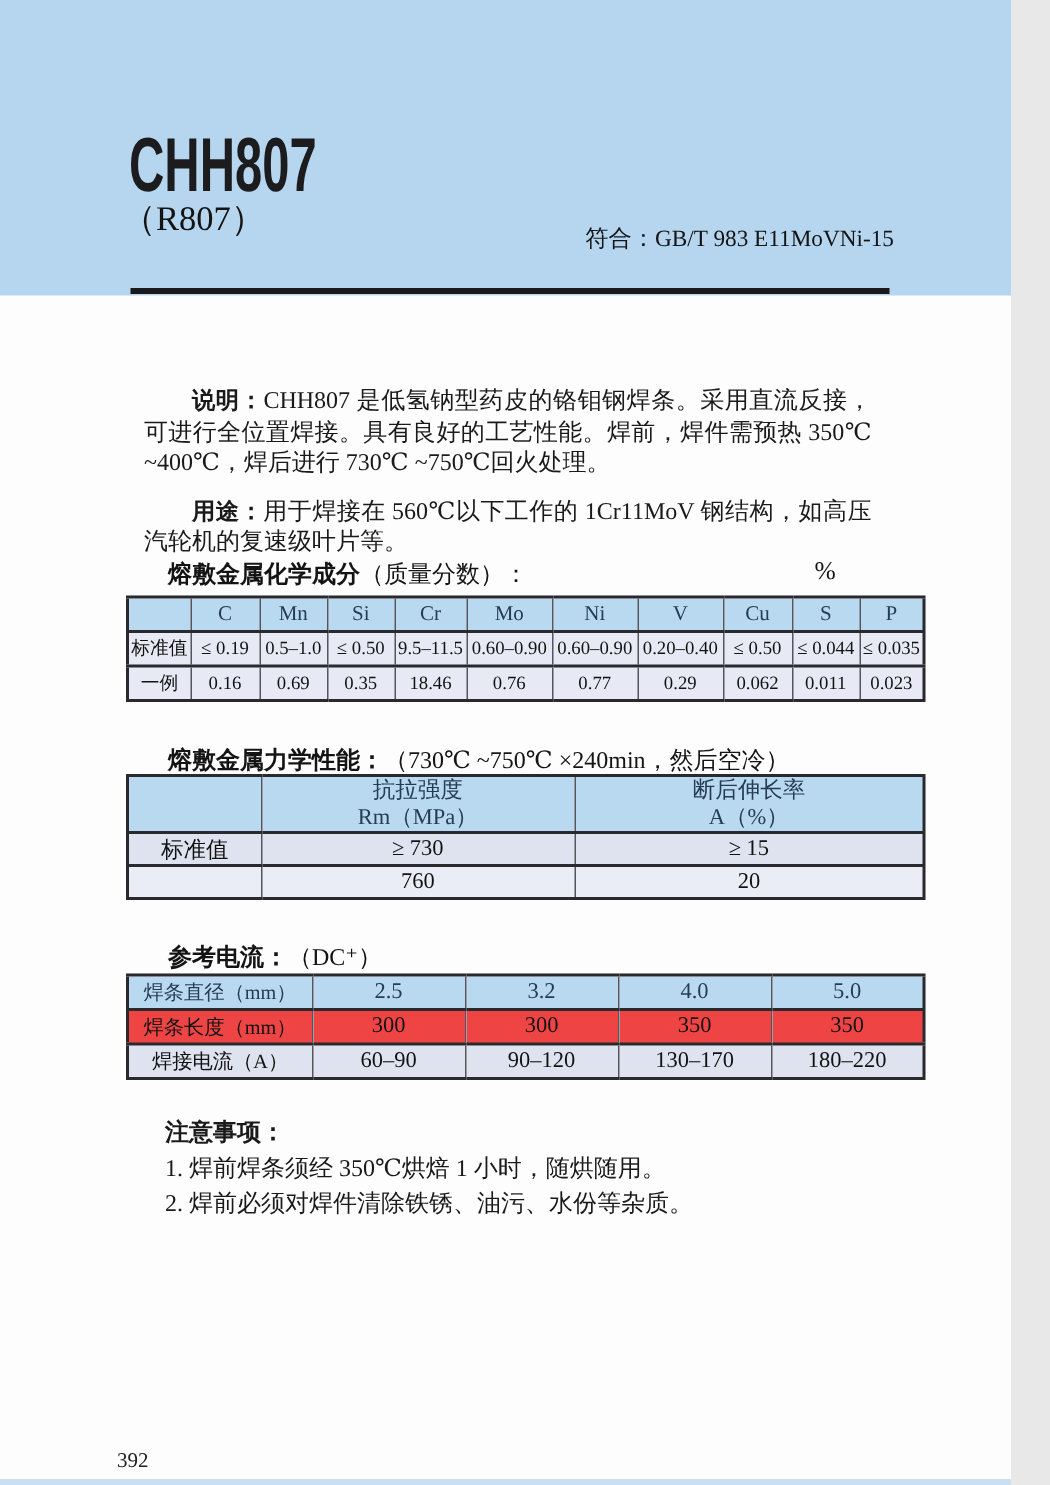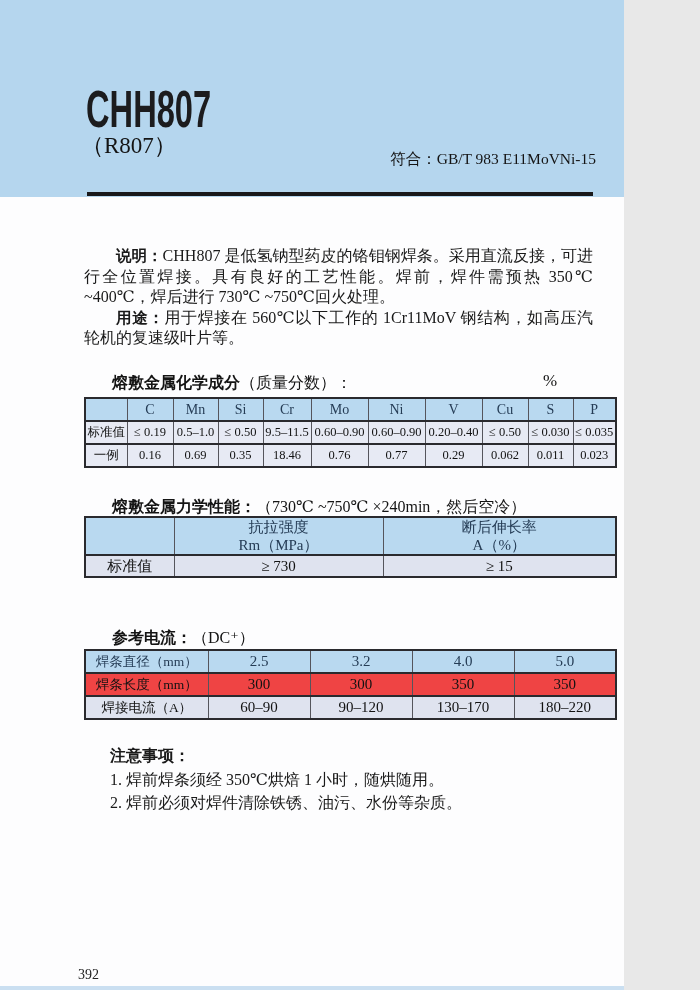--- a/index.html
+++ b/index.html
@@ -1,32 +1,32 @@
 <!DOCTYPE html>
 <html><head>
 <meta charset="utf-8">
 <title>CHH807</title>
 <style>
   html,body{margin:0;padding:0;background:#e8e8e8;}
-  .page{position:relative;width:624px;height:990px;background:#fdfdfe;overflow:hidden;
+  .page{position:relative;width:674px;height:990px;background:#fdfdfe;overflow:hidden;
         font-family:"Liberation Serif","DejaVu Serif",serif;color:#161616;}
 
   
   .band{position:absolute;left:0;top:0;width:700px;height:197px;background:#b5d6ee;}
   .product-title{position:absolute;left:86px;top:84px;font-family:"Liberation Sans","DejaVu Sans",sans-serif;
         font-weight:900;font-size:51px;line-height:1;color:#1c1c1e;transform:scaleX(0.64);
         transform-origin:left top;white-space:nowrap;}
   .product-code{position:absolute;left:81px;top:130px;font-size:23px;color:#141414;white-space:nowrap;}
   .standard{position:absolute;right:104px;top:149px;font-size:15.5px;color:#141414;white-space:nowrap;}
   .rule{position:absolute;left:87px;top:192px;width:506px;height:4px;background:#19191b;}
 
   
   .intro{position:absolute;left:84px;top:246px;width:509px;font-size:16px;line-height:20.6px;
          text-align:justify;color:#1a1a1a;}
-  .intro p{margin:0;text-indent:2em;}
+  .intro p{margin:12px;text-indent:2em;}
   .blab{font-family:"Liberation Sans","DejaVu Sans",sans-serif;font-weight:700;font-size:15.5px;}
 
   
   .sec-title{position:absolute;font-size:16px;white-space:nowrap;color:#141414;}
   .sec-title .h{font-family:"Liberation Sans","DejaVu Sans",sans-serif;font-weight:700;font-size:16px;text-align:right;}
   .st1{left:112px;top:373px;}
   .st2{left:112px;top:497px;}
   .st3{left:112px;top:628px;}
   .unit{position:absolute;left:543px;top:371px;font-size:17px;color:#141414;}
 
@@ -117,21 +117,21 @@
     <tr>
       <td class="rowlab">标准值</td>
       <td>≤ 0.19</td>
       <td>0.5–1.0</td>
       <td>≤ 0.50</td>
       <td>9.5–11.5</td>
       <td>0.60–0.90</td>
       <td>0.60–0.90</td>
       <td>0.20–0.40</td>
       <td>≤ 0.50</td>
-      <td>≤ 0.030</td>
+      <td>≤ 0.044</td>
       <td>≤ 0.035</td>
     </tr>
     <tr>
       <td class="rowlab">一例</td>
       <td>0.16</td>
       <td>0.69</td>
       <td>0.35</td>
       <td>18.46</td>
       <td>0.76</td>
       <td>0.77</td>
@@ -163,20 +163,25 @@
       <td>
         <div>断后伸长率</div>
         <div>A（%）</div>
       </td>
     </tr>
     <tr class="rA">
       <td>标准值</td>
       <td>≥ 730</td>
       <td>≥ 15</td>
     </tr>
+    <tr class="rB">
+      <td></td>
+      <td>760</td>
+      <td>20</td>
+    </tr>
   </tbody>
     </table>
 
   <div class="sec-title st3">
     <span class="h">参考电流：</span><span>（DC⁺）</span>
   </div>
 
   <table class="tbl cur">
     <colgroup>
         <col style="width:123px">

